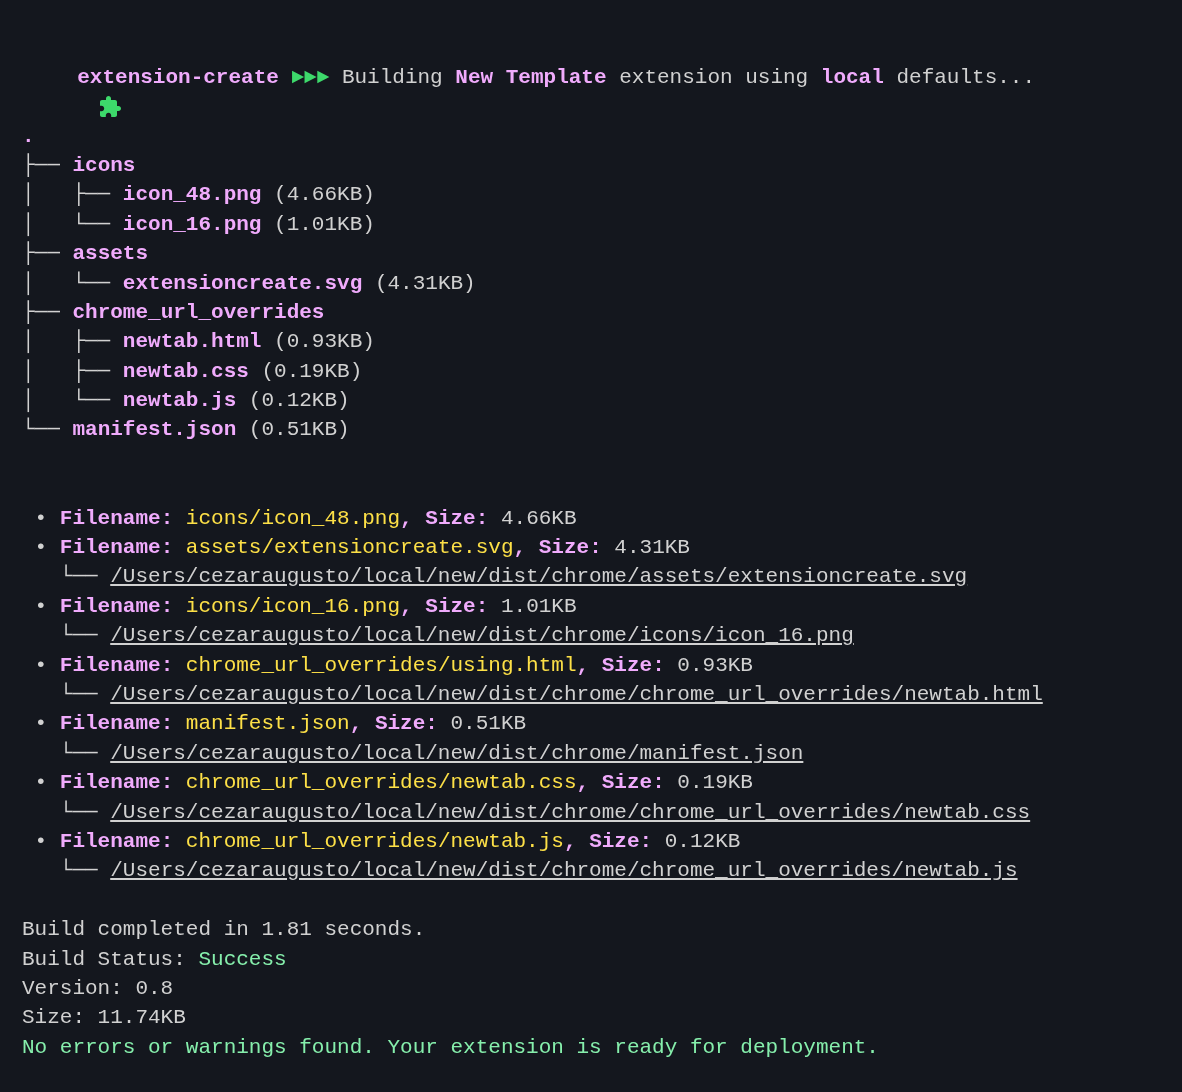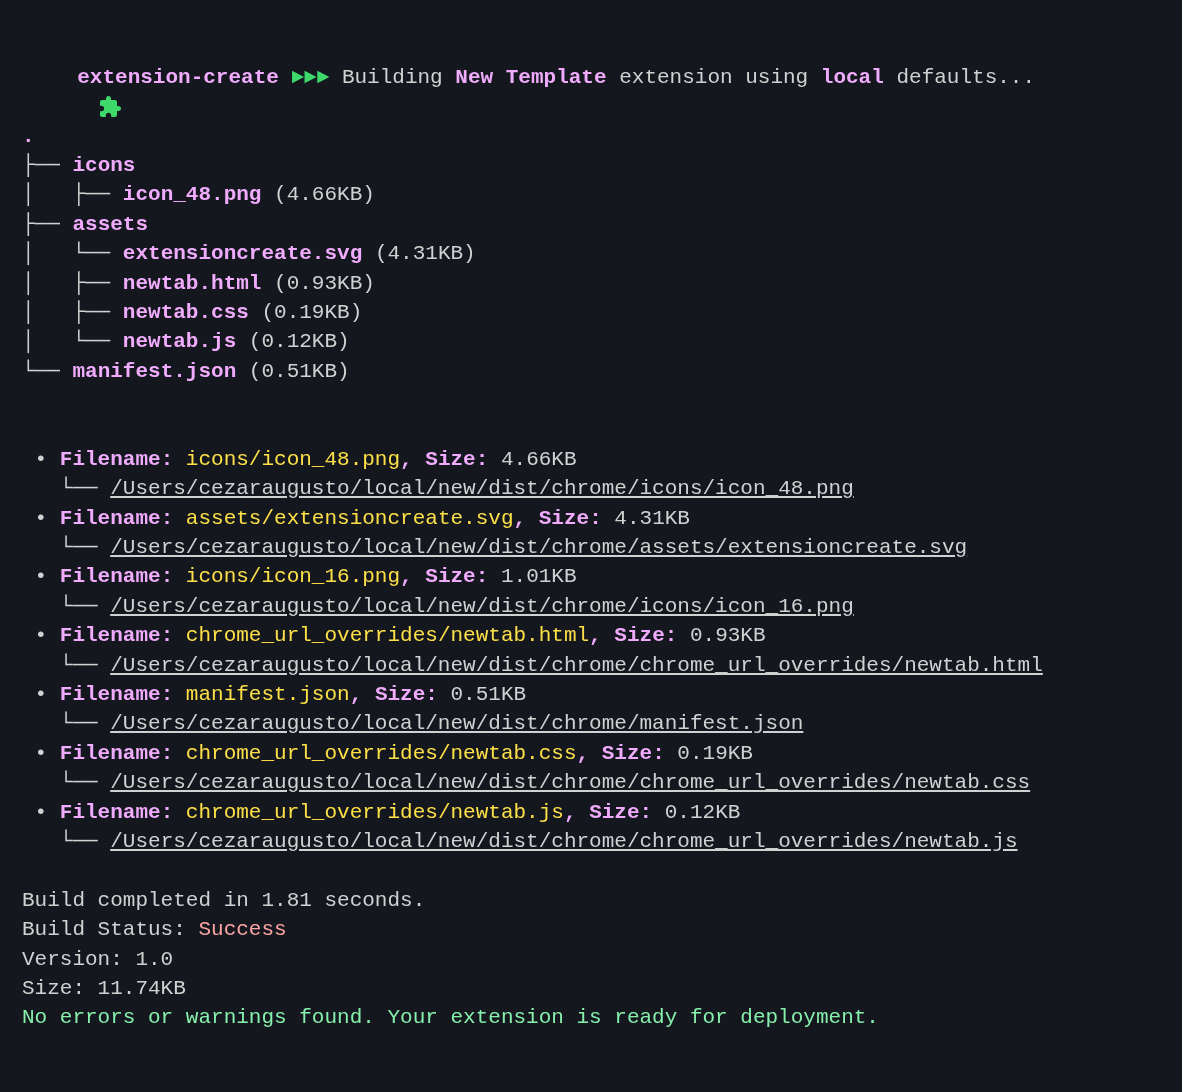--- a/index.html
+++ b/index.html
@@ -10,21 +10,21 @@
       font-size: 21px;
       line-height: 1.4;
       padding: 4px 22px 0 22px;
       width: 1182px;
       height: 1092px;
       overflow: hidden;
     }
     .line { white-space: pre; }
     .bold { font-weight: 700; color: #f0abfc; }
     .green { color: #3dd96b; font-weight: 700; }
-    .green-nm { color: #fca5a5; }
+    .green-nm { color: #86efac; }
     .yellow { color: #fde047; }
     .teal { color: #86efac; }
     .underline { text-decoration: underline; }
     .puzzle {
       display: inline-block;
       width: 24px;
       height: 24px;
       vertical-align: middle;
       margin-right: 6px;
     }
@@ -43,48 +43,49 @@
     </svg>
   </span><span class="bold">extension-create</span> <span class="green">►►►</span> <span>Building</span> <span class="bold">New Template</span> <span>extension using</span> <span class="bold">local</span> <span>defaults...</span>
 </div>
 
 <div class="line">&nbsp;</div>
 
 <div class="line"><span class="bold">.</span></div>
 <div id="tree">
     <div class="line"><span>├── </span><span class="bold">icons</span></div>
     <div class="line"><span>│   ├── </span><span class="bold">icon_48.png</span><span> (4.66KB)</span></div>
+    <div class="line"><span>│   └── </span><span class="bold">icon_16.png</span><span> (1.01KB)</span></div>
     <div class="line"><span>├── </span><span class="bold">assets</span></div>
     <div class="line"><span>│   └── </span><span class="bold">extensioncreate.svg</span><span> (4.31KB)</span></div>
+    <div class="line"><span>├── </span><span class="bold">chrome_url_overrides</span></div>
     <div class="line"><span>│   ├── </span><span class="bold">newtab.html</span><span> (0.93KB)</span></div>
     <div class="line"><span>│   ├── </span><span class="bold">newtab.css</span><span> (0.19KB)</span></div>
     <div class="line"><span>│   └── </span><span class="bold">newtab.js</span><span> (0.12KB)</span></div>
     <div class="line"><span>└── </span><span class="bold">manifest.json</span><span> (0.51KB)</span></div>
   </div>
 
 <div class="line">&nbsp;</div>
 <div class="line">&nbsp;</div>
 
 <div id="files">
     <div class="line"><span class="bullet"> • </span><span class="bold">Filename:</span> <span class="yellow">icons/icon_48.png</span><span class="bold">, </span><span class="bold">Size:</span> <span>4.66KB</span></div>
-    <div class="line"><span>   └── </span><span class="underline">/Users/cezaraugusto/local/new/dist/chrome/icons/icon_48.png</span></div>
     <div class="line"><span class="bullet"> • </span><span class="bold">Filename:</span> <span class="yellow">assets/extensioncreate.svg</span><span class="bold">, </span><span class="bold">Size:</span> <span>4.31KB</span></div>
     <div class="line"><span>   └── </span><span class="underline">/Users/cezaraugusto/local/new/dist/chrome/assets/extensioncreate.svg</span></div>
     <div class="line"><span class="bullet"> • </span><span class="bold">Filename:</span> <span class="yellow">icons/icon_16.png</span><span class="bold">, </span><span class="bold">Size:</span> <span>1.01KB</span></div>
     <div class="line"><span>   └── </span><span class="underline">/Users/cezaraugusto/local/new/dist/chrome/icons/icon_16.png</span></div>
-    <div class="line"><span class="bullet"> • </span><span class="bold">Filename:</span> <span class="yellow">chrome_url_overrides/newtab.html</span><span class="bold">, </span><span class="bold">Size:</span> <span>0.93KB</span></div>
+    <div class="line"><span class="bullet"> • </span><span class="bold">Filename:</span> <span class="yellow">chrome_url_overrides/using.html</span><span class="bold">, </span><span class="bold">Size:</span> <span>0.93KB</span></div>
     <div class="line"><span>   └── </span><span class="underline">/Users/cezaraugusto/local/new/dist/chrome/chrome_url_overrides/newtab.html</span></div>
     <div class="line"><span class="bullet"> • </span><span class="bold">Filename:</span> <span class="yellow">manifest.json</span><span class="bold">, </span><span class="bold">Size:</span> <span>0.51KB</span></div>
     <div class="line"><span>   └── </span><span class="underline">/Users/cezaraugusto/local/new/dist/chrome/manifest.json</span></div>
     <div class="line"><span class="bullet"> • </span><span class="bold">Filename:</span> <span class="yellow">chrome_url_overrides/newtab.css</span><span class="bold">, </span><span class="bold">Size:</span> <span>0.19KB</span></div>
     <div class="line"><span>   └── </span><span class="underline">/Users/cezaraugusto/local/new/dist/chrome/chrome_url_overrides/newtab.css</span></div>
     <div class="line"><span class="bullet"> • </span><span class="bold">Filename:</span> <span class="yellow">chrome_url_overrides/newtab.js</span><span class="bold">, </span><span class="bold">Size:</span> <span>0.12KB</span></div>
     <div class="line"><span>   └── </span><span class="underline">/Users/cezaraugusto/local/new/dist/chrome/chrome_url_overrides/newtab.js</span></div>
   </div>
 
 <div class="line">&nbsp;</div>
 
 <div class="line">Build completed in 1.81 seconds.</div>
 <div class="line"><span>Build Status: </span><span class="green-nm">Success</span></div>
-<div class="line">Version: 1.0</div>
+<div class="line">Version: 0.8</div>
 <div class="line">Size: 11.74KB</div>
 <div class="line teal">No errors or warnings found. Your extension is ready for deployment.</div>
 <div class="line">  </div>
 
 </body></html>

